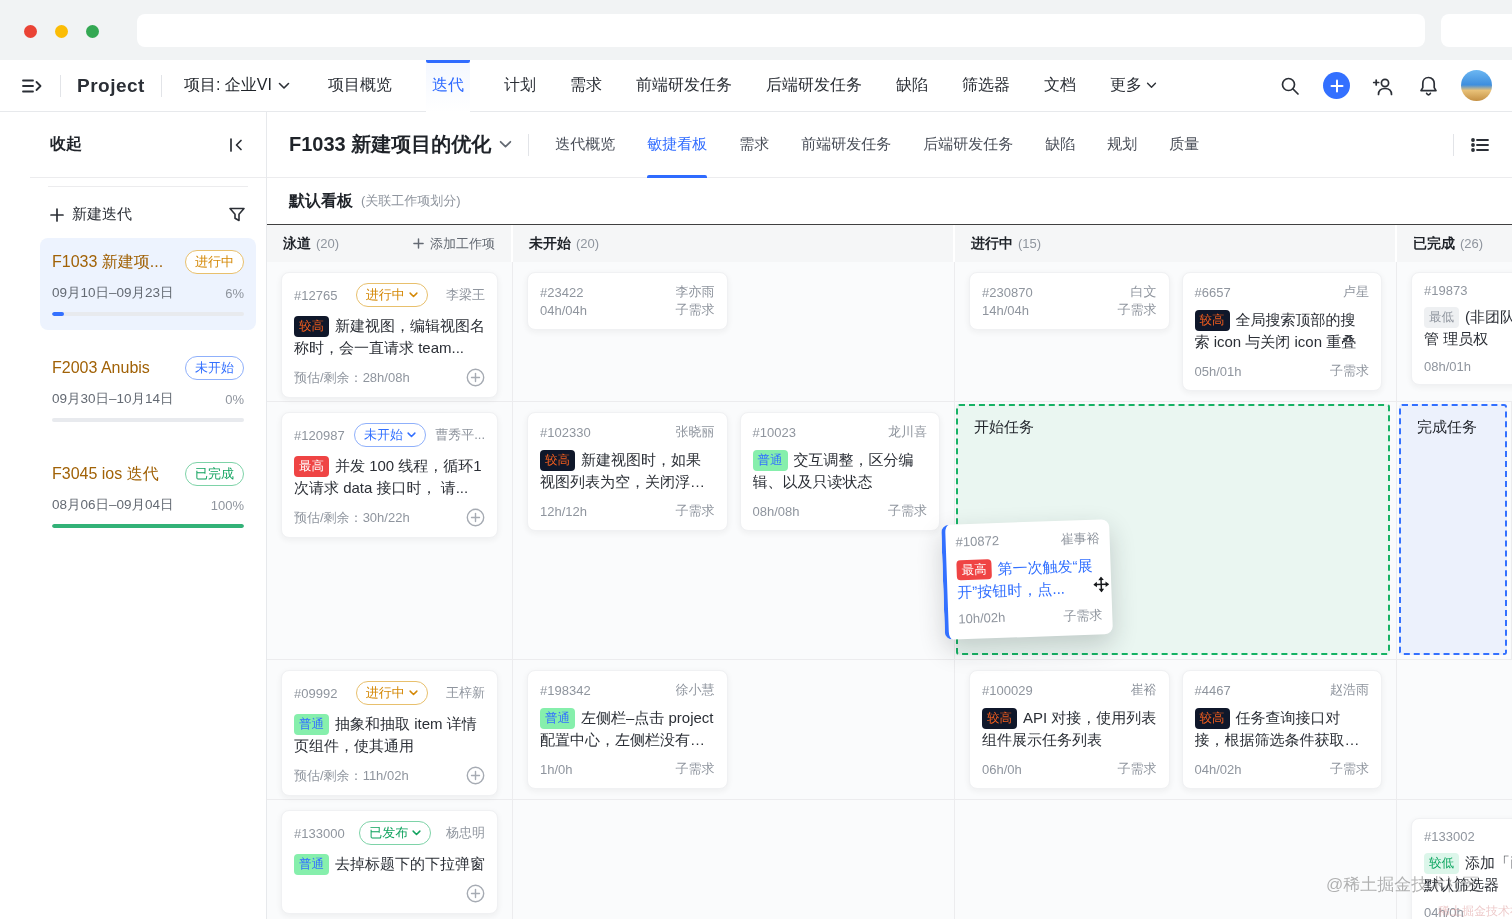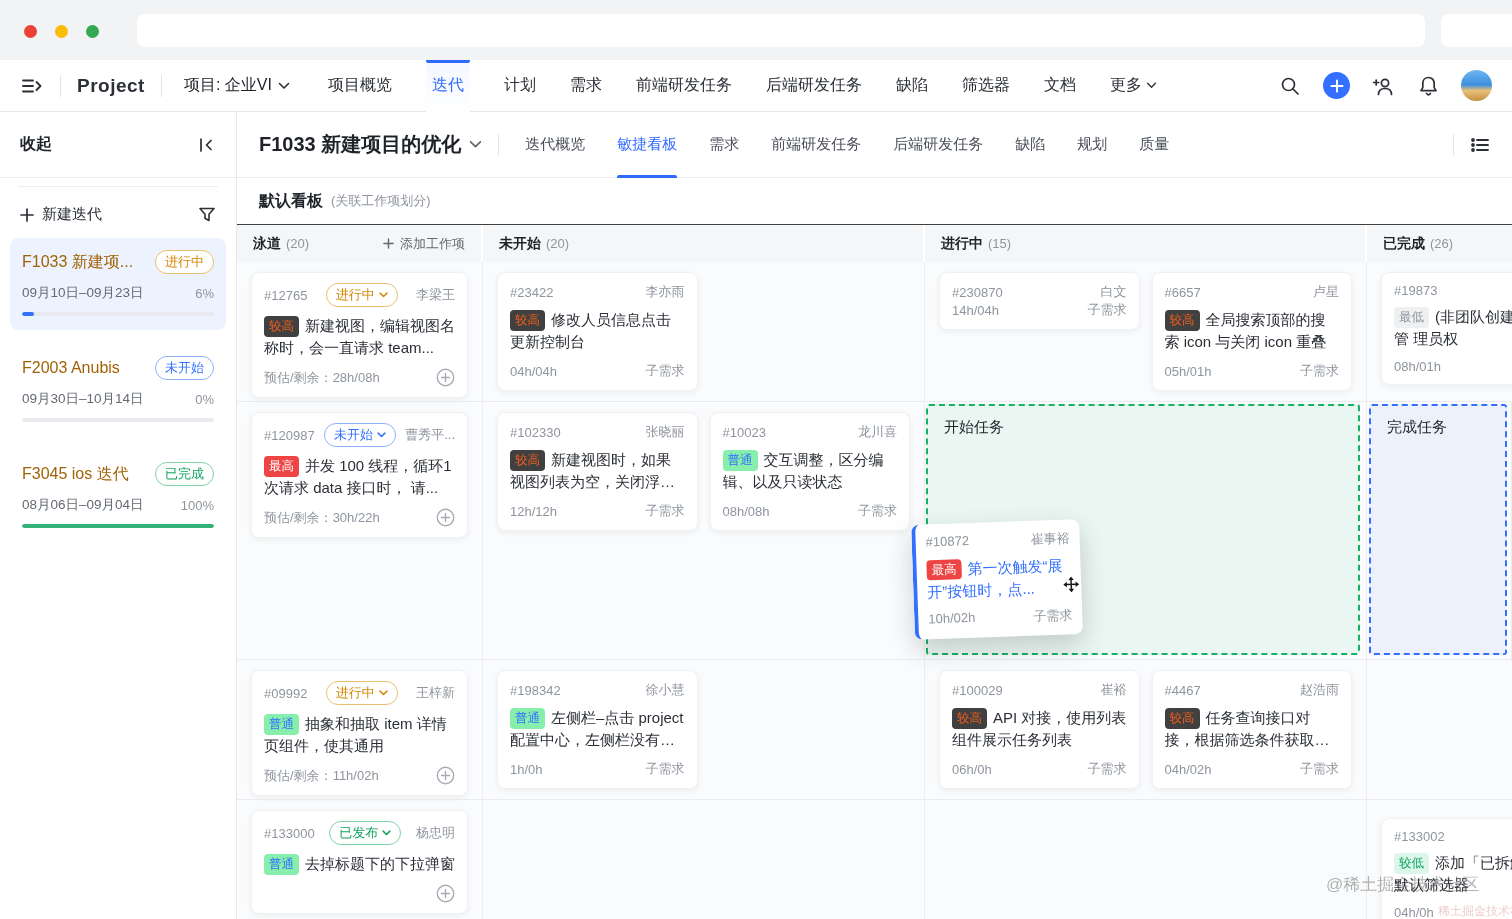--- a/index.html
+++ b/index.html
@@ -30,21 +30,21 @@
   .nav-item.active { color:#2f6bff; background:linear-gradient(180deg,#f3f7ff,#ffffff); padding:0 6px; }
   .nav-item.active::before { content:""; position:absolute; top:0; left:0; right:0; height:3px;
                              background:#2f6bff; border-radius:0 0 2px 2px; }
   .header-actions { margin-left:auto; display:flex; align-items:center; gap:22px; }
   .plus-fab { width:27px; height:27px; border-radius:50%; background:#3370ff; border:none;
               display:flex; align-items:center; justify-content:center; cursor:pointer; }
   .avatar { width:31px; height:31px; border-radius:50%; border:none; cursor:pointer;
             background:linear-gradient(180deg,#6cb7f2 0%,#3e8ede 48%,#e8c178 66%,#c49043 100%); }
 
   
-  .layout { display:flex; height:807px; }
+  .layout { display:flex; height:807px;padding-left:30px; }
 
   
   .sidebar { width:237px; flex:0 0 237px; border-right:1px solid #e7e9ec; display:flex; flex-direction:column; }
   .side-head { height:66px; display:flex; align-items:center; justify-content:space-between;
                padding:0 20px; border-bottom:1px solid #ececee; }
   .side-head .lbl { font-size:16px; font-weight:600; }
   .side-links { padding:12px 20px 4px; }
   .side-link { font-size:15px; color:#2b2f36; line-height:36px; cursor:pointer; }
   .hdiv { height:1px; background:#ececee; margin:8px 18px; }
   .new-sprint-row { display:flex; align-items:center; justify-content:space-between; padding:10px 20px 12px; }
@@ -110,21 +110,21 @@
   .card .top { display:flex; align-items:center; font-size:13px; color:#8f959e; gap:8px; }
   .card .top .id { white-space:nowrap; }
   .card .top .assignee { margin-left:auto; white-space:nowrap; overflow:hidden; text-overflow:ellipsis; }
   .card .title { margin:8px 0 9px; font-size:15px; line-height:1.48; color:#2b2f36;
                  display:-webkit-box; -webkit-line-clamp:2; -webkit-box-orient:vertical; overflow:hidden; }
   .card .bottom { display:flex; align-items:center; justify-content:space-between;
                   font-size:13px; color:#8f959e; }
   .prio { display:inline-block; font-size:12.5px; border-radius:4px; padding:1px 5px; margin-right:6px;
           vertical-align:1px; }
   .p-highest{background:#ef4444; color:#fff;}
-  .p-high{background:#404040; color:#f25d1d;}
+  .p-high{background:#0f172a; color:#f25d1d;}
   .p-normal{background:#86efac; color:#3370ff;}
   .p-low{background:#dcf6ea; color:#0da661;}
   .p-lowest{background:#eef0f2; color:#8f959e;}
 
   .done-card { width:212px; }
 
   
   .zone { position:absolute; border-radius:3px; padding:12px 16px; font-size:15px; color:#1f2329; }
   .zone-start { inset:2px 6px 4px 1px; border:2px dashed #16b264; background:rgba(22,178,100,.07); }
   .zone-done  { inset:2px 4px 4px 2px; border:2px dashed #3370ff; background:rgba(51,112,255,.07); }
@@ -387,21 +387,20 @@
                 </svg>
             </div>
           </div>
         </div>
         <div class="cell multi">
           <div class="card">
             <div class="top">
                 <span class="id">#23422</span>
                 <span class="assignee">李亦雨</span>
               </div>
-            <div class="title"><span class="prio p-high">较高</span><span>修改人员信息点击更新控制台</span></div>
             <div class="bottom">
                 <span>04h/04h</span>
                 <span>子需求</span>
               </div>
           </div>
         </div>
         <div class="cell multi">
           <div class="card">
             <div class="top">
                 <span class="id">#230870</span>

